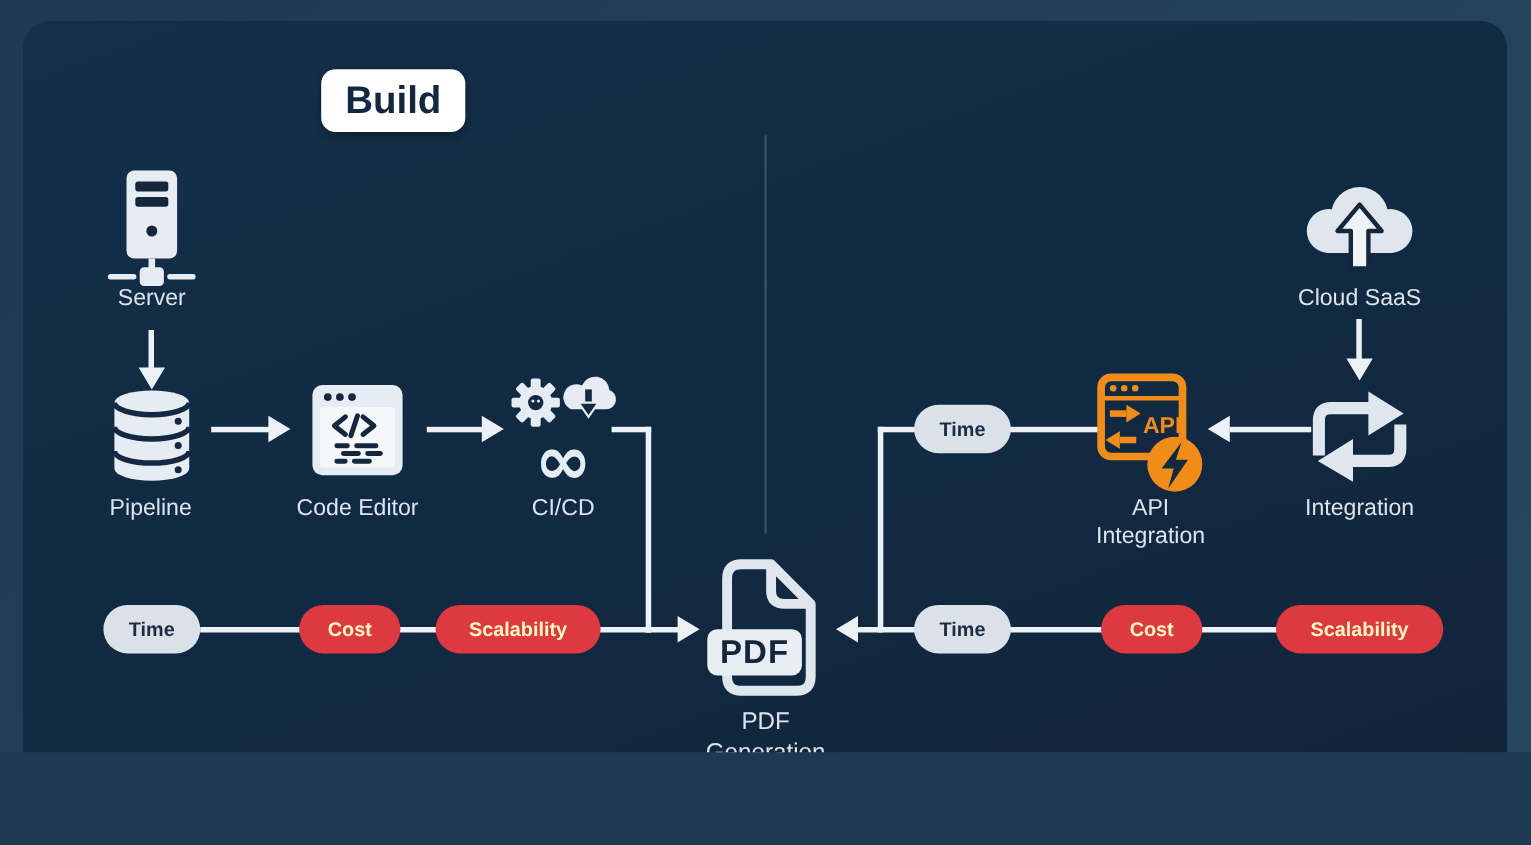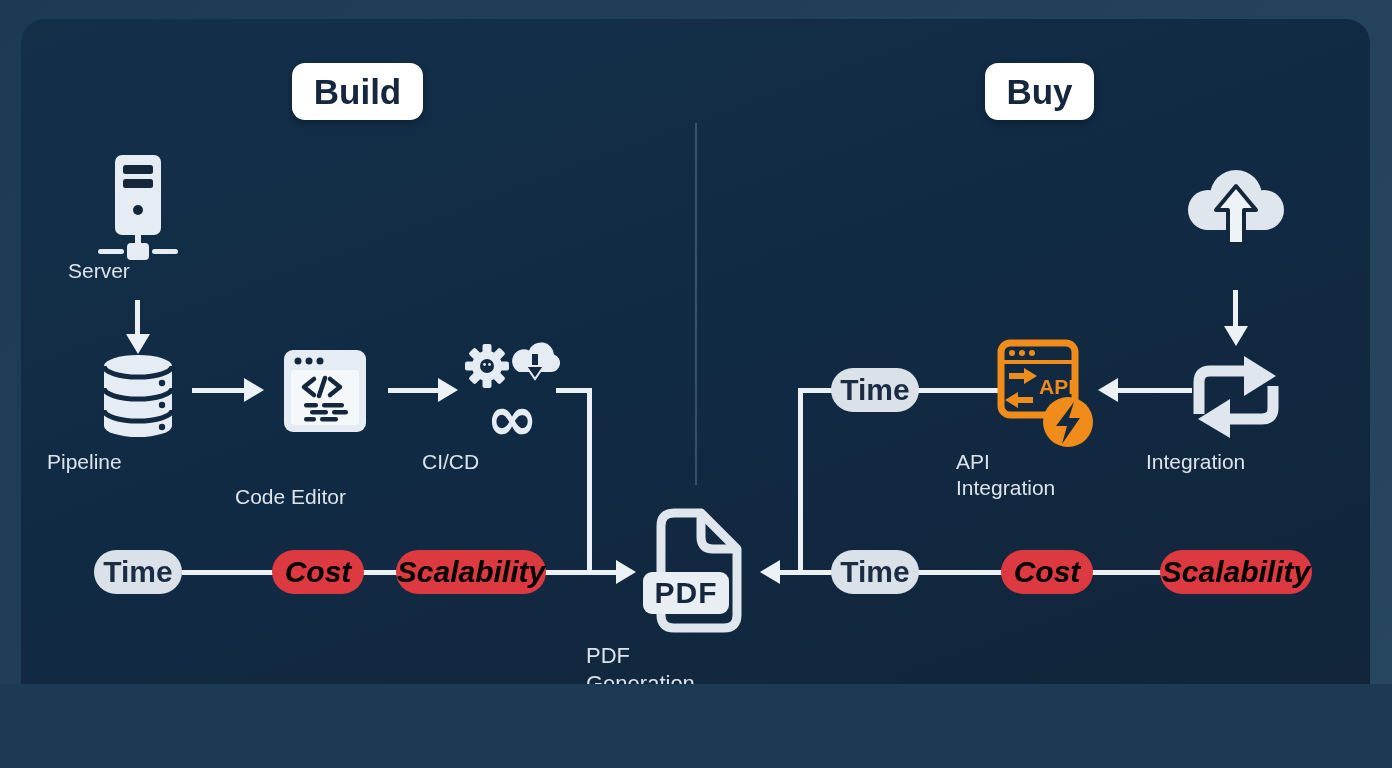--- a/index.html
+++ b/index.html
@@ -14,45 +14,44 @@
     background:linear-gradient(160deg,#143049 0%,#112a44 45%,#122539 100%);
   }
   .tag {
     position:absolute; background:#ffffff; border-radius:13px;
     display:flex; align-items:center; justify-content:center;
     font-weight:bold; font-size:35px; color:#15273e; z-index:4;
     box-shadow:0 3px 8px rgba(0,0,0,.3);
   }
   .label {
     position:absolute; color:#dce3eb; font-size:21px; line-height:26px;
-    z-index:3;
+    text-align:center; z-index:3;
   }
   .pill {
     position:absolute; height:44px; border-radius:22px; z-index:3;
     display:flex; align-items:center; justify-content:center;
-    font-weight:bold; font-size:30px;
+    font-weight:bold; font-size:18px;
   }
   .pill.gray { background:#dbe1e8; color:#1b2d45; }
-  .pill.red  { background:#dc3940; color:#000000;font-style:italic; }
+  .pill.red  { background:#dc3940; color:#fef9c3; }
   .ln { position:absolute; background:#ecf1f6; z-index:1; }
   .ah { position:absolute; width:0; height:0; z-index:1; }
   .ah.r { border-top:12px solid transparent; border-bottom:12px solid transparent; border-left:20px solid #ecf1f6; }
   .ah.l { border-top:12px solid transparent; border-bottom:12px solid transparent; border-right:20px solid #ecf1f6; }
   .ah.d { border-left:12px solid transparent; border-right:12px solid transparent; border-top:20px solid #ecf1f6; }
   .icon { position:absolute; z-index:2; }
   .divider { position:absolute; width:2px; background:rgba(137,164,191,.32); z-index:1; }
 </style>
 </head>
 <body>
 
 <div class="stage">
   <div class="panel"></div>
 
   <div class="tag" style="left:292px;top:63px;width:131px;height:57px;">Build</div>
-  <div class="tag" style="left:985px;top:63px;width:109px;height:57px;">Buy</div>
 
   <div class="divider" style="left:695px;top:123px;height:362px;"></div>
 
   <div class="ln" style="left:135px;top:300px;width:5px;height:36px;"></div>
   <div class="ah d" style="left:126px;top:334px;"></div>
 
   <div class="ln" style="left:192px;top:388px;width:54px;height:5px;"></div>
   <div class="ah r" style="left:244px;top:378px;"></div>
 
   <div class="ln" style="left:388px;top:388px;width:52px;height:5px;"></div>
@@ -114,21 +113,21 @@
     <path d="M32,31 L22,39 L32,47" fill="none" stroke="#15273c" stroke-width="4.5" stroke-linecap="round" stroke-linejoin="round"></path>
     <path d="M37,48 L43,30" fill="none" stroke="#15273c" stroke-width="4.5" stroke-linecap="round"></path>
     <path d="M48,31 L58,39 L48,47" fill="none" stroke="#15273c" stroke-width="4.5" stroke-linecap="round" stroke-linejoin="round"></path>
     <rect x="22" y="55" width="14" height="4.5" rx="2.2" fill="#15273c"></rect>
     <rect x="40" y="55" width="22" height="4.5" rx="2.2" fill="#15273c"></rect>
     <rect x="28" y="62" width="18" height="4.5" rx="2.2" fill="#15273c"></rect>
     <rect x="50" y="62" width="16" height="4.5" rx="2.2" fill="#15273c"></rect>
     <rect x="22" y="69" width="12" height="4.5" rx="2.2" fill="#15273c"></rect>
     <rect x="38" y="69" width="18" height="4.5" rx="2.2" fill="#15273c"></rect>
   </svg>
-  <div class="label" style="left:235px;top:449px;width:180px;margin-top:35px;">Code Editor</div>
+  <div class="label" style="left:235px;top:449px;width:180px;">Code Editor</div>
 
   <svg class="icon" style="left:463px;top:338px;" width="98" height="108" viewBox="0 0 98 108">
     <g transform="translate(24,28)">
       <g fill="#e6ecf3">
         <g>
           <rect x="-4.5" y="-22" width="9" height="10" rx="2"></rect>
           <rect x="-4.5" y="12" width="9" height="10" rx="2"></rect>
           <rect x="-22" y="-4.5" width="10" height="9" rx="2"></rect>
           <rect x="12" y="-4.5" width="10" height="9" rx="2"></rect>
         </g>
@@ -172,20 +171,21 @@
 
   <svg class="icon" style="left:1178px;top:158px;" width="116" height="92" viewBox="0 0 116 92">
     <g fill="#dfe6ee">
       <circle cx="30" cy="52" r="20"></circle>
       <circle cx="58" cy="38" r="26"></circle>
       <circle cx="86" cy="52" r="20"></circle>
       <rect x="28" y="50" width="60" height="22"></rect>
     </g>
     <path d="M58,28 L38,52 H50 V86 H66 V52 H78 Z" fill="#eef3f8" stroke="#15273c" stroke-width="4" stroke-linejoin="round"></path>
   </svg>
+  <div class="label" style="left:1136px;top:258px;width:200px;">Cloud SaaS</div>
 
   <svg class="icon" style="left:1190px;top:350px;" width="92" height="88" viewBox="0 0 92 88">
     <path d="M9,64 V32 Q9,21 20,21 H56" fill="none" stroke="#dfe6ee" stroke-width="11"></path>
     <polygon points="54,6 86,26 54,46" fill="#dfe6ee"></polygon>
     <path d="M83,36 V58 Q83,69 72,69 H38" fill="none" stroke="#dfe6ee" stroke-width="11"></path>
     <polygon points="40,49 8,69 40,88" fill="#dfe6ee"></polygon>
   </svg>
   <div class="label" style="left:1146px;top:449px;width:180px;">
     <div>Integration</div>
   </div>

